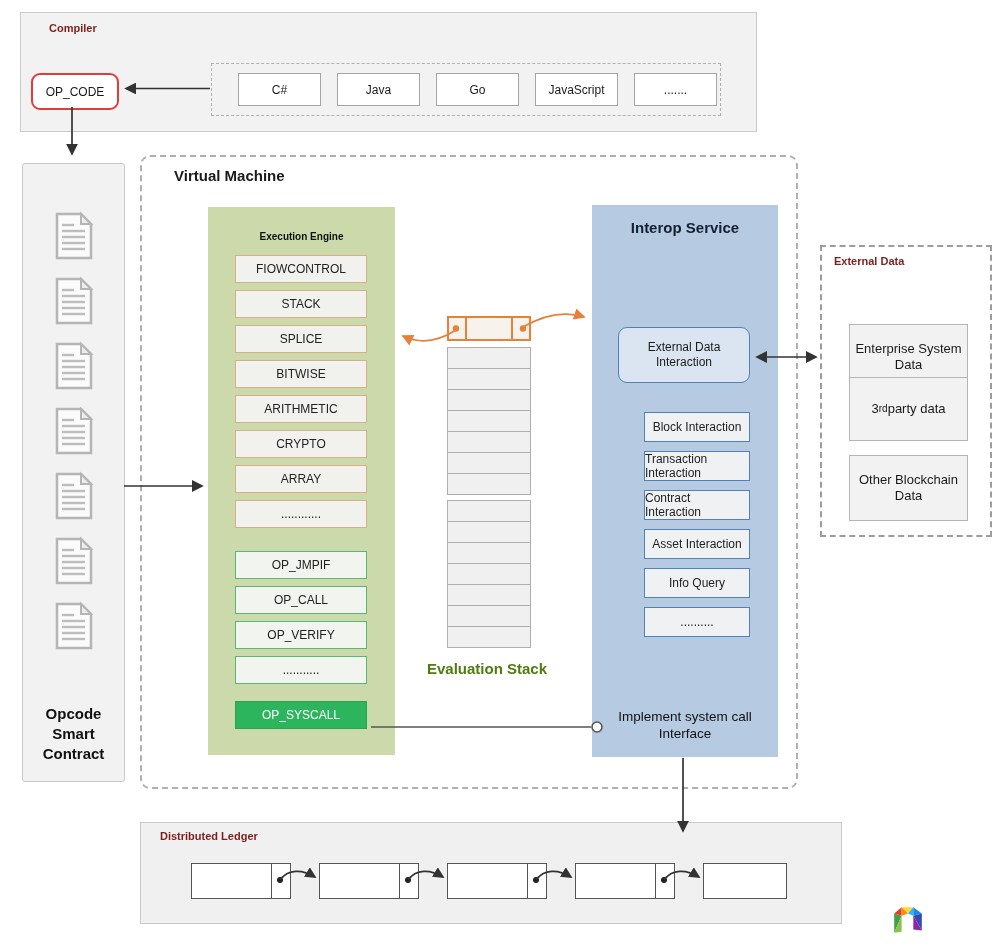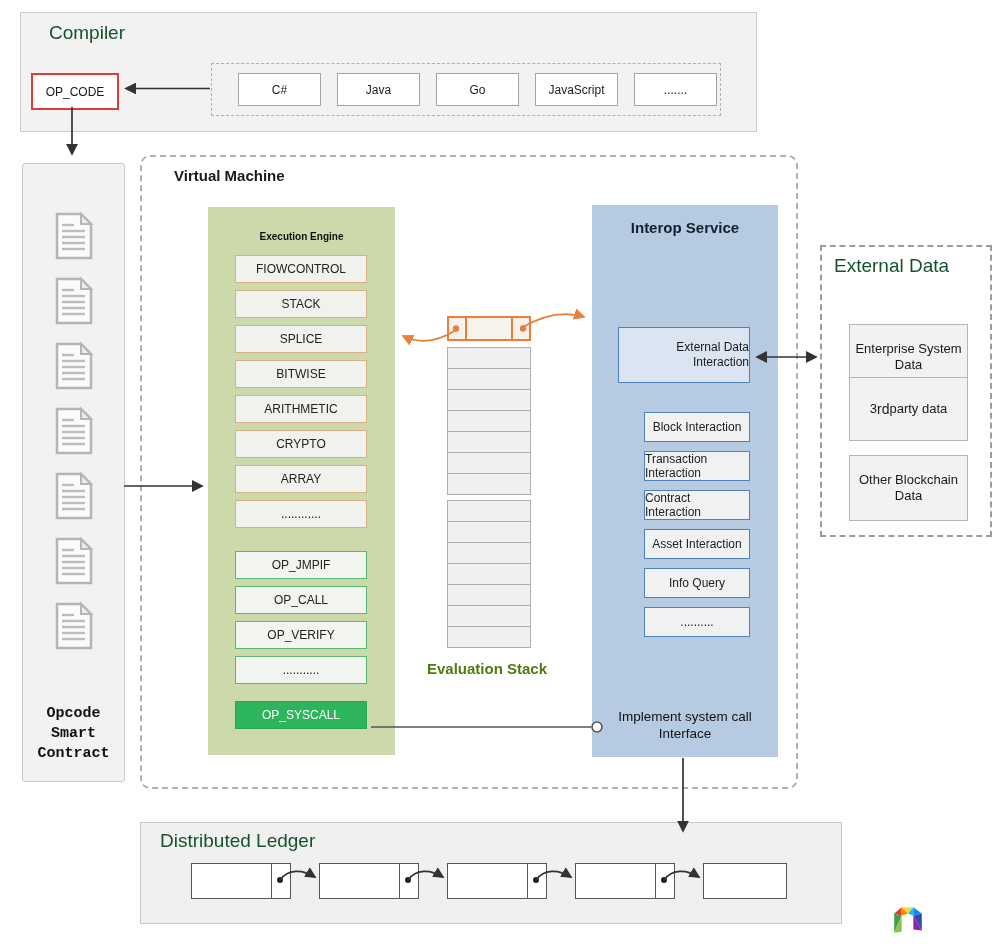--- a/index.html
+++ b/index.html
@@ -1,37 +1,37 @@
 <!DOCTYPE html>
 <html><head>
 <meta charset="utf-8">
 <style>
   html,body{margin:0;padding:0;background:#fff;}
   #page{position:relative;width:1000px;height:948px;background:#ffffff;
         font-family:"Liberation Sans",sans-serif;color:#1a1a1a;overflow:hidden;}
   .abs{position:absolute;}
   .panel-gray{background:#f2f2f2;border:1px solid #c9c9c9;}
-  .sec-title{font-weight:normal;font-size:19px;color:#14532d;}
-  .center-flex{display:flex;align-items:center;justify-content:center;text-align:right;}
+  .sec-title{font-weight:bold;font-size:11px;color:#7f1d1d;}
+  .center-flex{display:flex;align-items:center;justify-content:center;text-align:center;border-radius:9px;}
 
   
   #compiler{left:20px;top:12px;width:735px;height:118px;}
   #compiler .sec-title{position:absolute;left:28px;top:9px;}
   #opcode-box{position:absolute;left:10px;top:60px;width:84px;height:33px;background:#fff;
               border:2px solid #e03c3c;font-size:12px;}
   #lang-dashed{position:absolute;left:190px;top:50px;width:510px;height:53px;
                border:1px dashed #b0b0b0;display:flex;align-items:center;padding-left:26px;gap:16px;box-sizing:border-box;}
   .lang-box{width:81px;height:31px;background:#fff;border:1px solid #a5a5a5;font-size:12px;
             display:flex;align-items:center;justify-content:center;}
 
   
   #opcode-col{left:22px;top:163px;width:101px;height:617px;border-radius:3px;}
   #doc-icons{position:absolute;top:47px;left:0;width:100%;display:flex;flex-direction:column;align-items:center;gap:15px;}
   #opcode-col-label{position:absolute;top:540px;width:100%;text-align:center;font-weight:bold;
-                    font-size:15px;line-height:20px;color:#111;font-family:Liberation Mono, monospace;}
+                    font-size:15px;line-height:20px;color:#111;}
 
   
   #vm-box{left:140px;top:155px;width:658px;height:634px;border:2px dashed #b0b0b0;border-radius:10px;box-sizing:border-box;}
   #vm-title{position:absolute;left:32px;top:10px;font-weight:bold;font-size:15px;}
 
   
   #exec-panel{left:208px;top:207px;width:187px;height:548px;background:#cbd9ab;}
   #exec-title{padding-top:24px;text-align:center;font-weight:bold;font-size:10px;color:#111;}
   #engine-boxes{position:absolute;top:48px;left:27px;width:132px;}
   .op-box{height:28px;margin-bottom:7px;background:#f1f1ee;border:1px solid #d8ae87;
@@ -59,21 +59,21 @@
   #interop-services{position:absolute;left:26px;top:207px;width:132px;}
   .svc-box{height:30px;margin-bottom:9px;background:#f0f1f3;border:1px solid #4f81bd;
            display:flex;align-items:center;justify-content:center;font-size:12px;color:#222;box-sizing:border-box;margin-left:26px;}
   #interop-note{position:absolute;top:503px;width:100%;text-align:center;font-size:13.5px;line-height:17px;color:#111;}
 
   
   #external-data{left:820px;top:245px;width:172px;height:292px;border:2px dashed #9c9c9c;background:#fff;box-sizing:border-box;}
   #external-data .sec-title{position:absolute;left:12px;top:8px;}
   .ext-item{position:absolute;left:27px;width:117px;background:#f2f2f2;border:1px solid #b5b5b5;
             display:flex;align-items:center;justify-content:center;text-align:center;font-size:13px;line-height:16px;}
-  sup{font-size:14px;}
+  sup{font-size:10px;}
 
   
   #ledger{left:140px;top:822px;width:700px;height:100px;background:#f0f0f0;border:1px solid #c9c9c9;}
   #ledger .sec-title{position:absolute;left:11px;top:7px;margin-left:8px;}
   .block{position:absolute;top:40px;height:36px;background:#fff;border:1px solid #555;box-sizing:border-box;}
   .block .pcell{position:absolute;right:0;top:0;width:19px;height:100%;border-left:1px solid #555;box-sizing:border-box;}
 
   #overlay{position:absolute;left:0;top:0;width:1000px;height:948px;pointer-events:none;}
   #logo{left:891px;top:903px;}
 </style>

